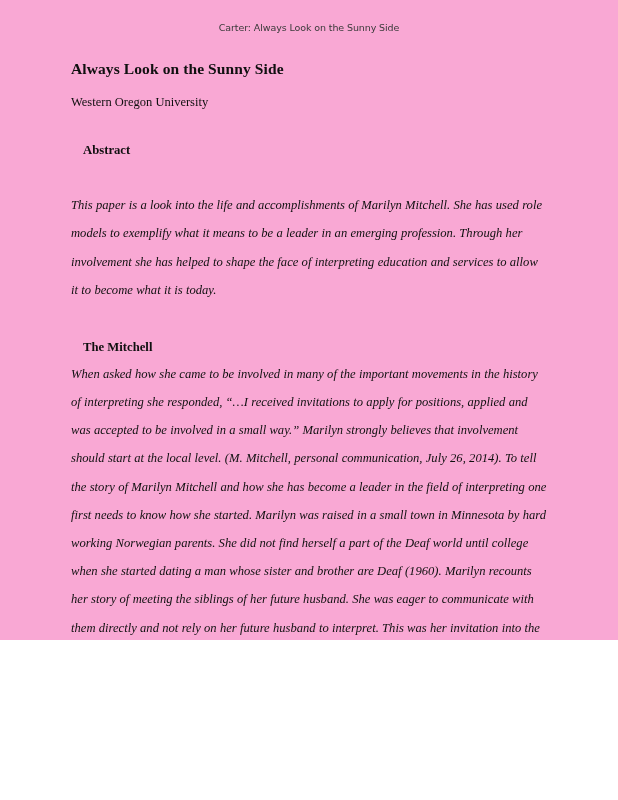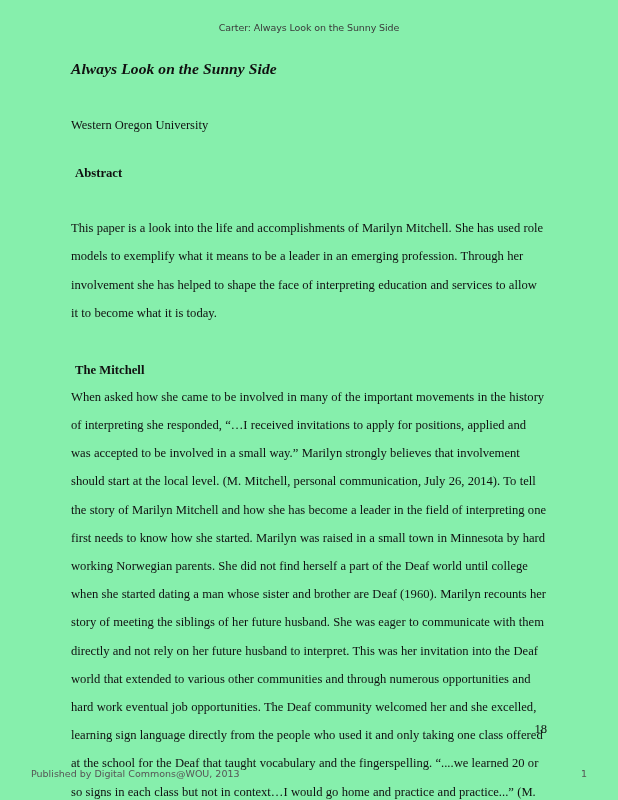--- a/index.html
+++ b/index.html
@@ -3,22 +3,22 @@
 <meta charset="utf-8">
 <style>
   html, body {
     margin: 0;
     padding: 0;
     background: #ffffff;
   }
   .page {
     position: relative;
     width: 618px;
-    height: 800px;
-    background: #86efac;
+    height: 640px;
+    background: #f9a8d4;
     overflow: hidden;
     box-sizing: border-box;
   }
 
   
   .running-head {
     position: absolute;
     top: 22px;
     left: 0;
     width: 618px;
@@ -37,51 +37,51 @@
     top: 60px;
     width: 476px;
     font-family: "Liberation Serif", "DejaVu Serif", serif;
     color: #101010;
   }
 
   .doc-title {
     font-size: 15.5px;
     font-weight: bold;
     line-height: 1.2;
-    margin: 0 0 39px 0;
+    margin: 0 0 16px 0;
     letter-spacing: 0.1px;
-    font-style: italic;
   }
 
   .author {
     font-size: 12.5px;
     line-height: 1.25;
     margin: 0 0 11px 0;
   }
   .affiliation {
     font-size: 12.5px;
     line-height: 1.25;
     margin: 0 0 33px 0;
   }
 
   .section-heading {
     font-size: 12.7px;
     font-weight: bold;
     line-height: 1.25;
-    margin: 4px;
+    margin: 12px;
   }
   .heading-abstract { margin-bottom: 32px; }
   .heading-beginning { margin-bottom: 4px; }
 
   .body-para {
     font-size: 12.6px;
     line-height: 28.2px;
     margin: 0;
     text-align: left;
     word-spacing: 0.15px;
+    font-style: italic;
   }
   .abstract-para { margin-bottom: 36px; }
 
   .page-number {
     position: absolute;
     left: 71px;
     top: 722px;
     width: 476px;
     text-align: right;
     font-family: "Liberation Serif", "DejaVu Serif", serif;

